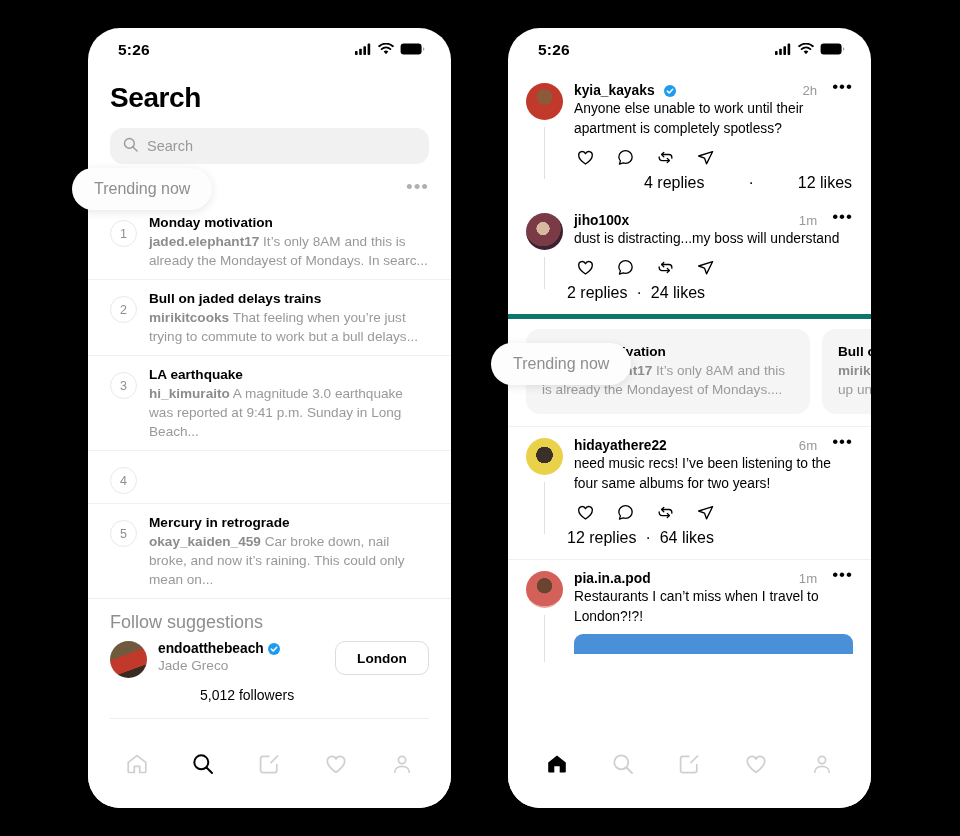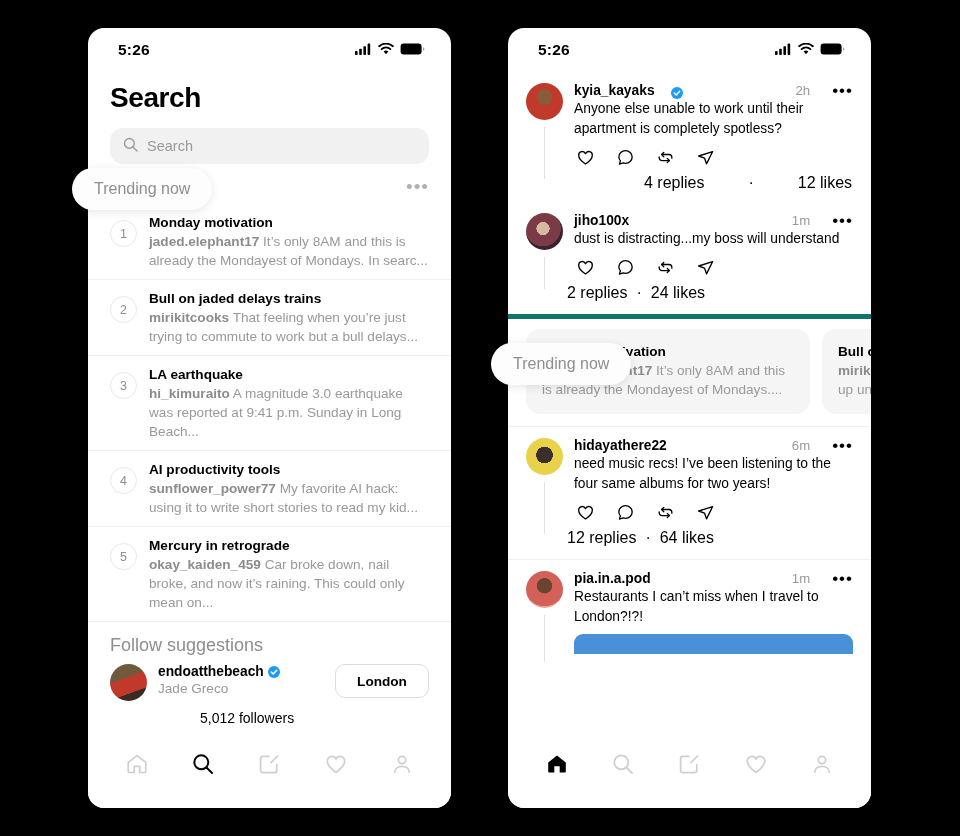--- a/index.html
+++ b/index.html
@@ -8,21 +8,21 @@
     background: #000000;
     font-family: "Liberation Sans", sans-serif;
     overflow: hidden;
   }
   .stage { position: relative; width: 960px; height: 836px; background: #000; }
 
   
   .phone {
     position: absolute;
     background: #ffffff;
-    border-radius: 16px;
+    border-radius: 32px;
     overflow: hidden;
   }
   #phone-left  { left: 88px;  top: 28px; width: 363px; height: 780px; }
   #phone-right { left: 508px; top: 28px; width: 363px; height: 780px; }
 
   
   .statusbar {
     height: 44px;
     display: flex; align-items: center; justify-content: space-between;
     padding: 0 26px 0 30px;
@@ -101,21 +101,21 @@
   .feed { }
   .post {
     display: flex; gap: 11px; padding: 11px 18px 0 18px;
     border-bottom: 1px solid #f0f0f0; position: relative;
   }
   .post.no-border { border-bottom: none; }
   .post-left { flex: 0 0 auto; width: 37px; display: flex; flex-direction: column; align-items: center; }
   .p-avatar { width: 37px; height: 37px; border-radius: 50%; overflow: hidden; flex: 0 0 auto; }
   .thread-line { width: 1.6px; background: #e0e0e0; flex: 1 1 auto; margin: 7px 0 0 0; min-height: 10px; }
   .post-body { flex: 1 1 auto; min-width: 0; padding-bottom: 8px; }
-  .p-head { display: flex; align-items: center; gap: 16px; }
+  .p-head { display: flex; align-items: flex-start; gap: 9px; }
   .p-user { font-size: 13.8px; font-weight: 700; color: #000; }
   .p-spacer { flex: 1 1 auto; }
   .p-time { font-size: 13.2px; color: #999; }
   .p-dots { color: #000; font-size: 17px; letter-spacing: 1px; line-height: 8px; padding-left: 6px;}
   .p-text { font-size: 13.8px; color: #000; line-height: 20px; padding-top: 1px; }
   .p-actions { display: flex; gap: 21px; padding: 9px 0 0 2px; }
 
   .meta-row-out {
     display: flex; align-items: center; gap: 9px;
     padding: 0 18px 10px 18px; margin-top: -6px;
@@ -238,24 +238,20 @@
       <div class="trend-row">
         <div class="rank">3</div>
         <div class="trend-body">
           <div class="trend-title">LA earthquake</div>
           <div class="trend-snip"><span class="user">hi_kimuraito</span> <span>A magnitude 3.0 earthquake was reported at 9:41 p.m. Sunday in Long Beach...</span></div>
         </div>
       </div>
 
       <div class="trend-row">
         <div class="rank">4</div>
-        <div class="trend-body">
-          <div class="trend-title">AI productivity tools</div>
-          <div class="trend-snip"><span class="user">sunflower_power77</span> <span>My favorite AI hack: using it to write short stories to read my kid...</span></div>
-        </div>
       </div>
 
       <div class="trend-row">
         <div class="rank">5</div>
         <div class="trend-body">
           <div class="trend-title">Mercury in retrograde</div>
           <div class="trend-snip"><span class="user">okay_kaiden_459</span> <span>Car broke down, nail broke, and now it’s raining. This could only mean on...</span></div>
         </div>
       </div>
 

